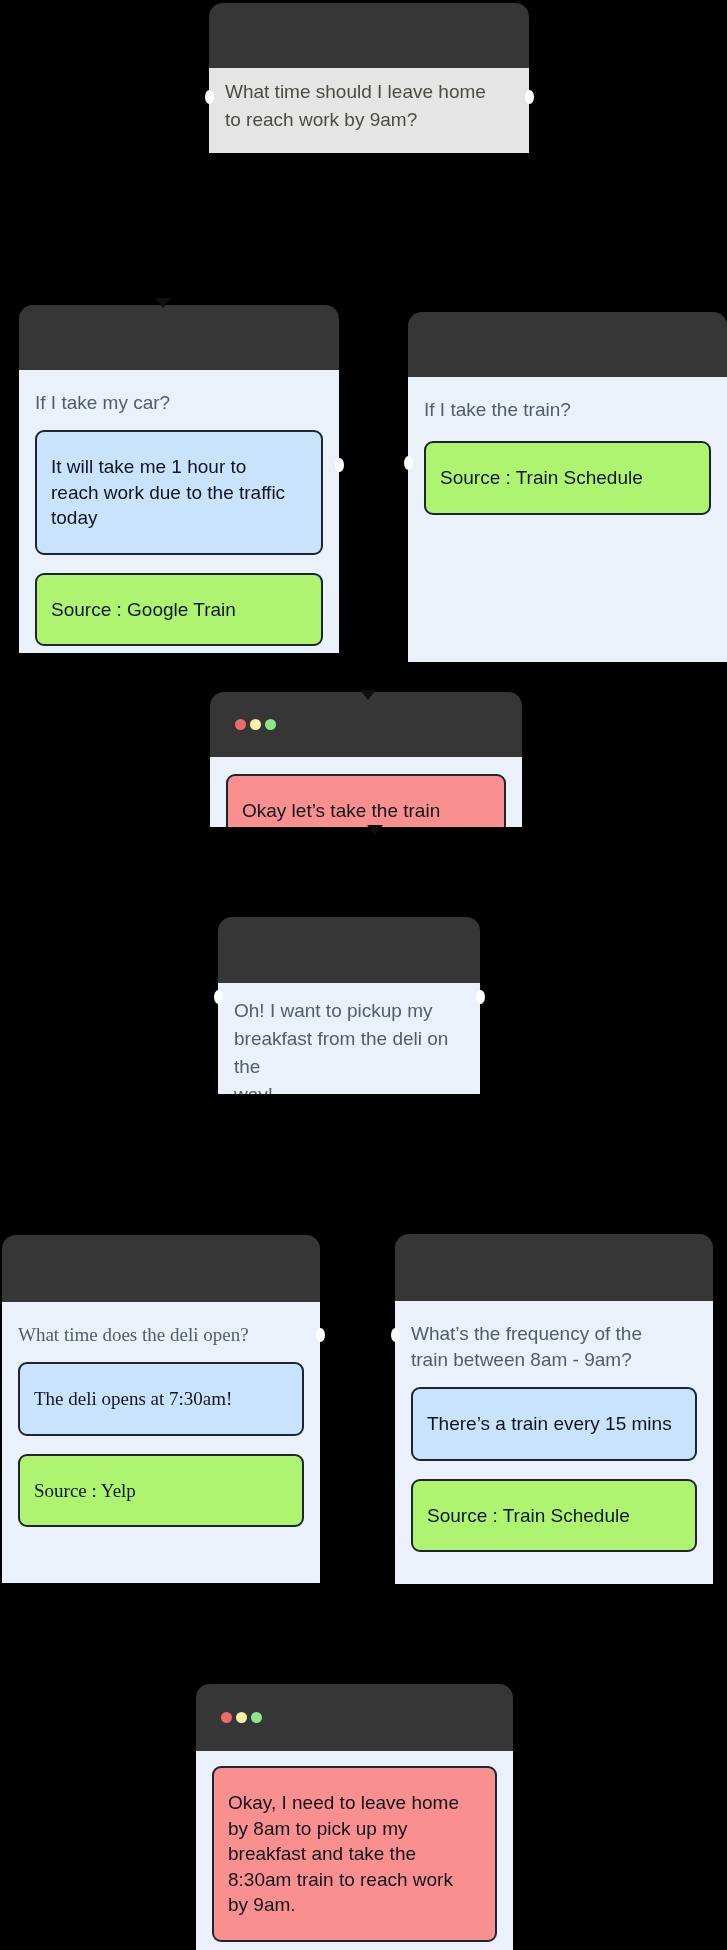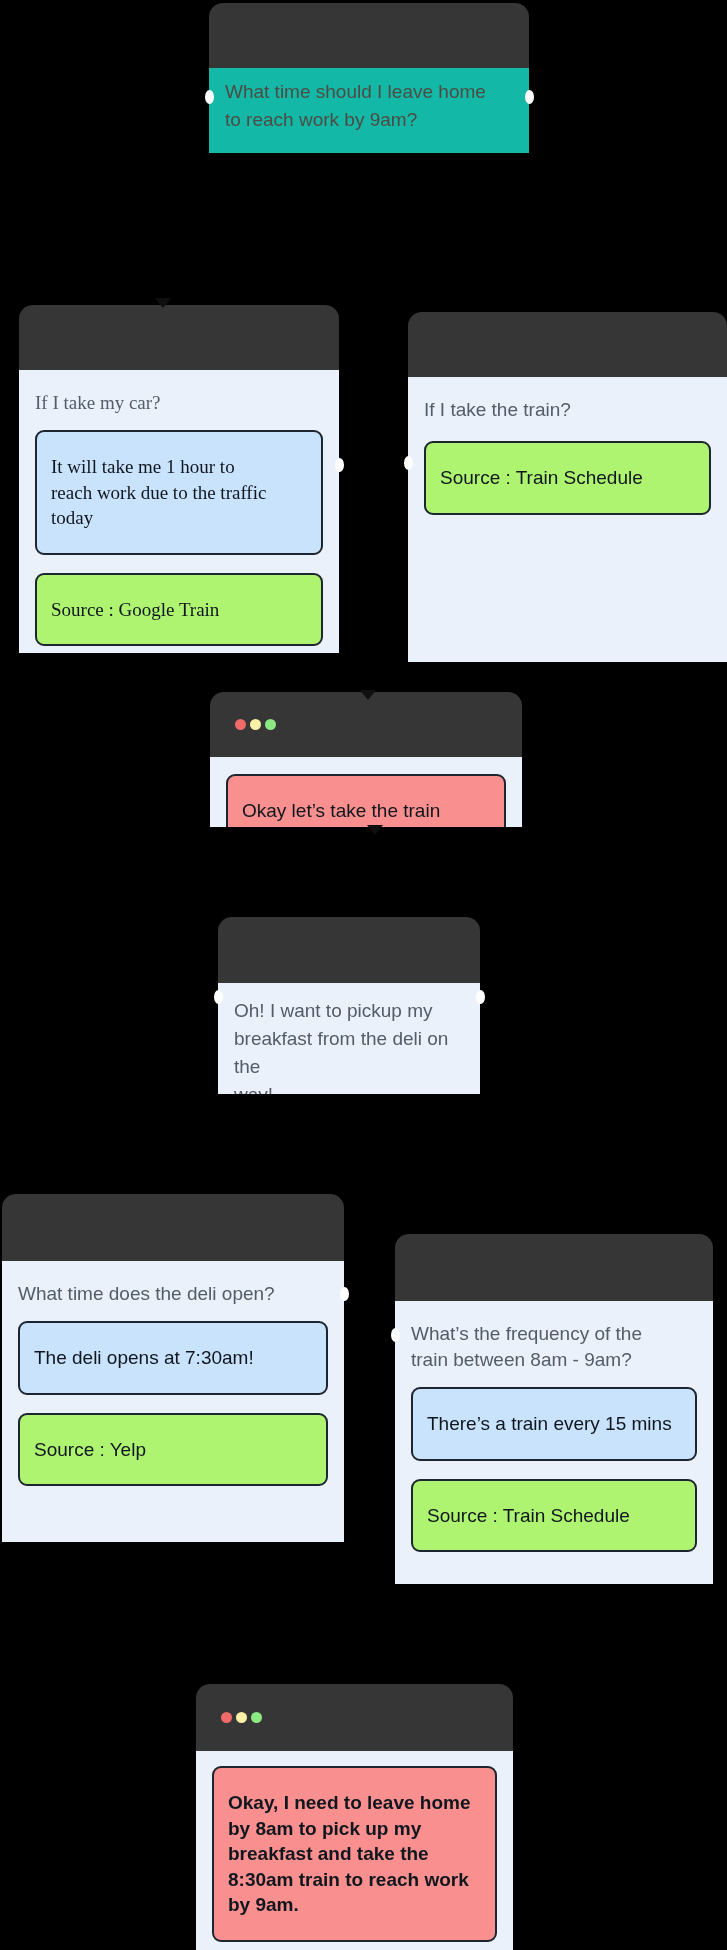--- a/index.html
+++ b/index.html
@@ -11,21 +11,21 @@
   .win-header {
     height:65px; background:#363636; border-radius:14px 14px 0 0;
     position:relative; box-sizing:border-box;
   }
   .win-header.traffic { display:flex; align-items:center; gap:4px; padding-left:25px; }
   .tl { width:11px; height:11px; border-radius:50%; display:inline-block; }
   .tl-red    { background:#f06a6a; }
   .tl-yellow { background:#faf0a6; }
   .tl-green  { background:#8ce883; }
   .win-body { background:#eaf1fa; position:relative; box-sizing:border-box; overflow:hidden; }
-  .win-body.yellow { background:#14b8a6; }
+  .win-body.yellow { background:#e5e5e5; }
   .note-text {
     padding:10px 16px; font-size:19px; line-height:28px; color:#4c4c44;
     white-space:pre-line;
   }
   .note-text.gray { color:#535c69; padding:14px 16px; }
   .q-title {
     margin:20px 16px 0; font-size:19px; line-height:26px; color:#535c69;
     white-space:pre-line;
   }
   .box {
@@ -53,21 +53,21 @@
 <div class="window" style="left:209px; top:3px; width:320px;">
   <div class="win-header"></div>
   <div class="win-body yellow" style="height:85px;">
     <div class="note-text">What time should I leave home
 to reach work by 9am?</div>
   </div>
   <span class="port port-left" style="top:87px;"></span>
   <span class="port port-right" style="top:87px;"></span>
 </div>
 
-<div class="window" style="left:19px; top:305px; width:320px;font-family:Liberation Serif, serif;">
+<div class="window" style="left:19px; top:305px; width:320px;">
   <span class="arrow-notch" style="left:136px; top:-7px;"></span>
   <div class="win-header"></div>
   <div class="win-body" style="height:283px;">
     <div class="q-title">If I take my car?</div>
     <div class="box box-blue">It will take me 1 hour to
 reach work due to the traffic
 today</div>
     <div class="box box-green">Source : Google Train</div>
   </div>
   <span class="port port-right" style="top:153px;"></span>
@@ -99,21 +99,21 @@
   <div class="win-header" style="height:66px;"></div>
   <div class="win-body" style="height:111px;">
     <div class="note-text gray">Oh! I want to pickup my
 breakfast from the deli on the
 way!</div>
   </div>
   <span class="port port-left" style="top:73px;"></span>
   <span class="port port-right" style="top:73px;"></span>
 </div>
 
-<div class="window" style="left:2px; top:1194px; width:342px;">
+<div class="window" style="left:2px; top:1235px; width:318px;font-family:Liberation Serif, serif;">
   <div class="win-header" style="height:67px;"></div>
   <div class="win-body" style="height:281px;">
     <div class="q-title">What time does the deli open?</div>
     <div class="box box-blue">The deli opens at 7:30am!</div>
     <div class="box box-green">Source : Yelp</div>
   </div>
   <span class="port port-right" style="top:93px;"></span>
 </div>
 
 <div class="window" style="left:395px; top:1234px; width:318px;">
@@ -127,19 +127,19 @@
   <span class="port port-left" style="top:94px;"></span>
 </div>
 
 <div class="window" style="left:196px; top:1684px; width:317px;">
   <div class="win-header traffic" style="height:67px;">
     <span class="tl tl-red"></span>
     <span class="tl tl-yellow"></span>
     <span class="tl tl-green"></span>
   </div>
   <div class="win-body" style="height:199px;">
-    <div class="box box-pink" style="margin:15px 16px;font-weight:bold;">Okay, I need to leave home
+    <div class="box box-pink" style="margin:15px 16px;">Okay, I need to leave home
 by 8am to pick up my
 breakfast and take the
 8:30am train to reach work
 by 9am.</div>
   </div>
 </div>
 
 </body></html>

